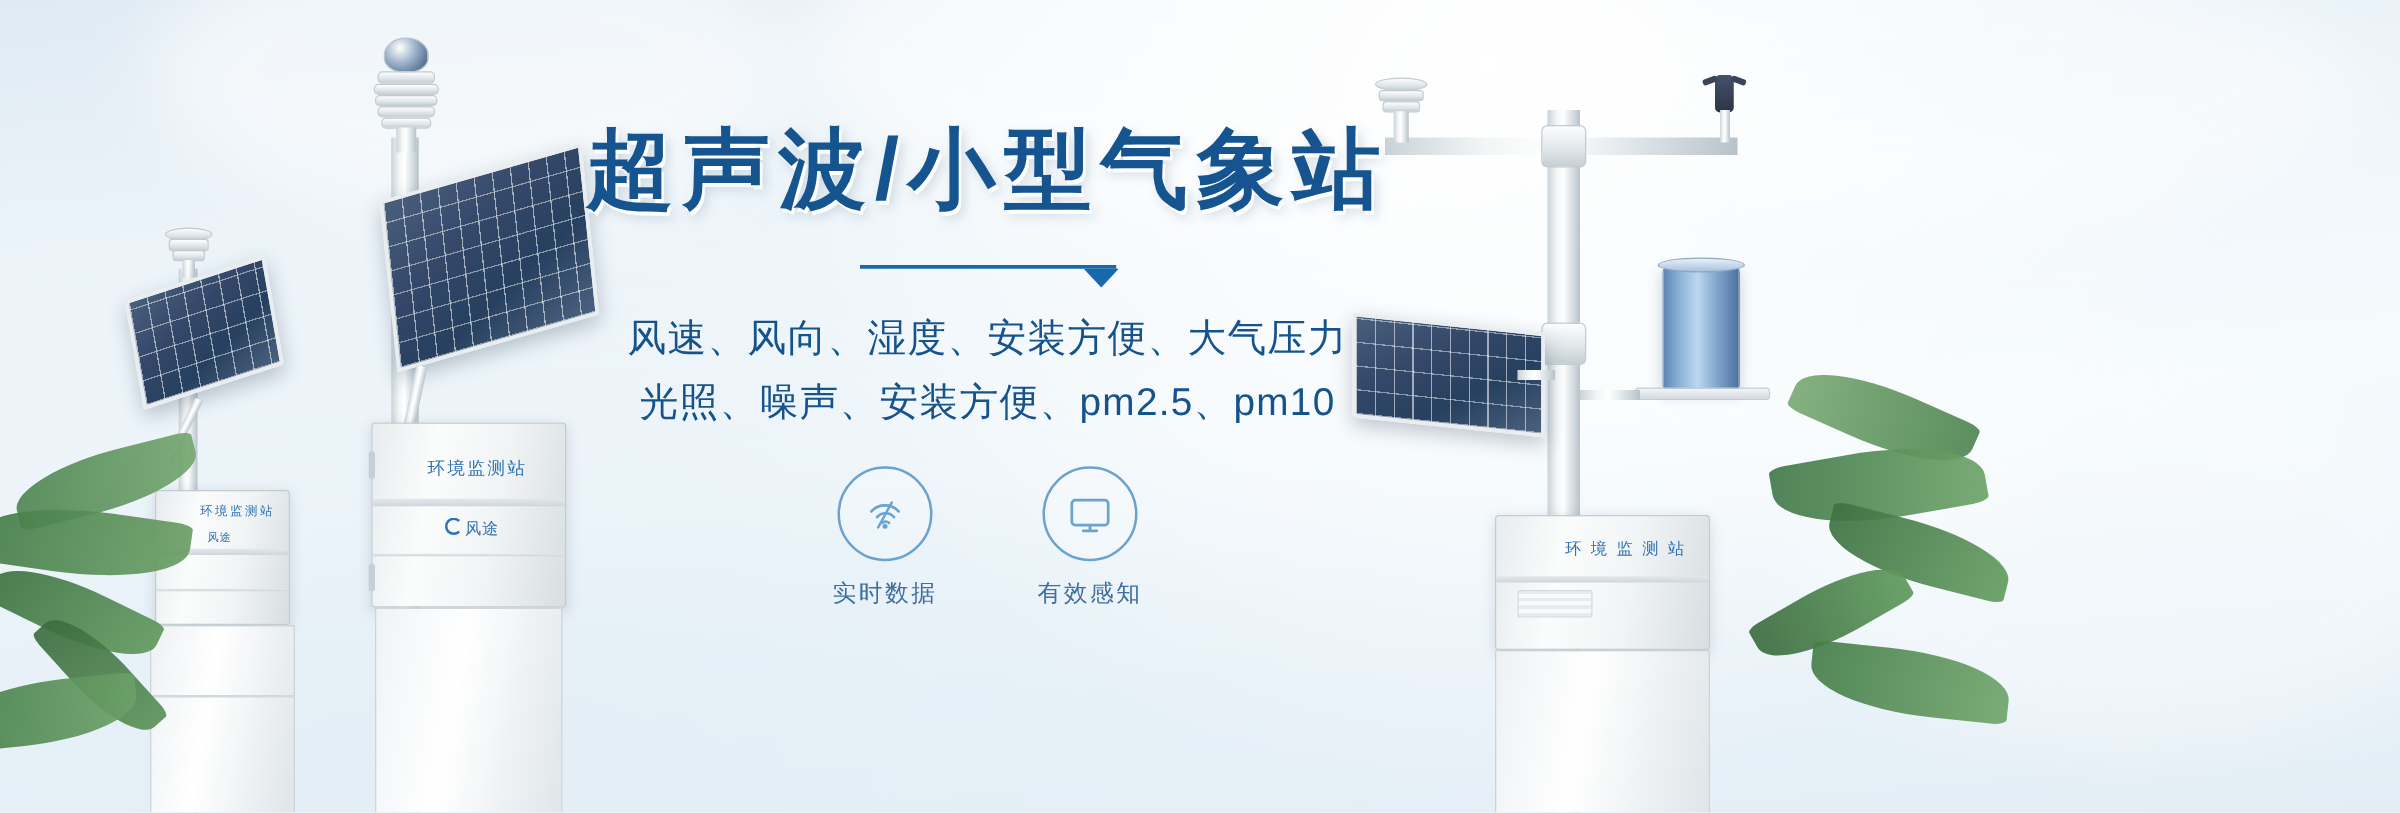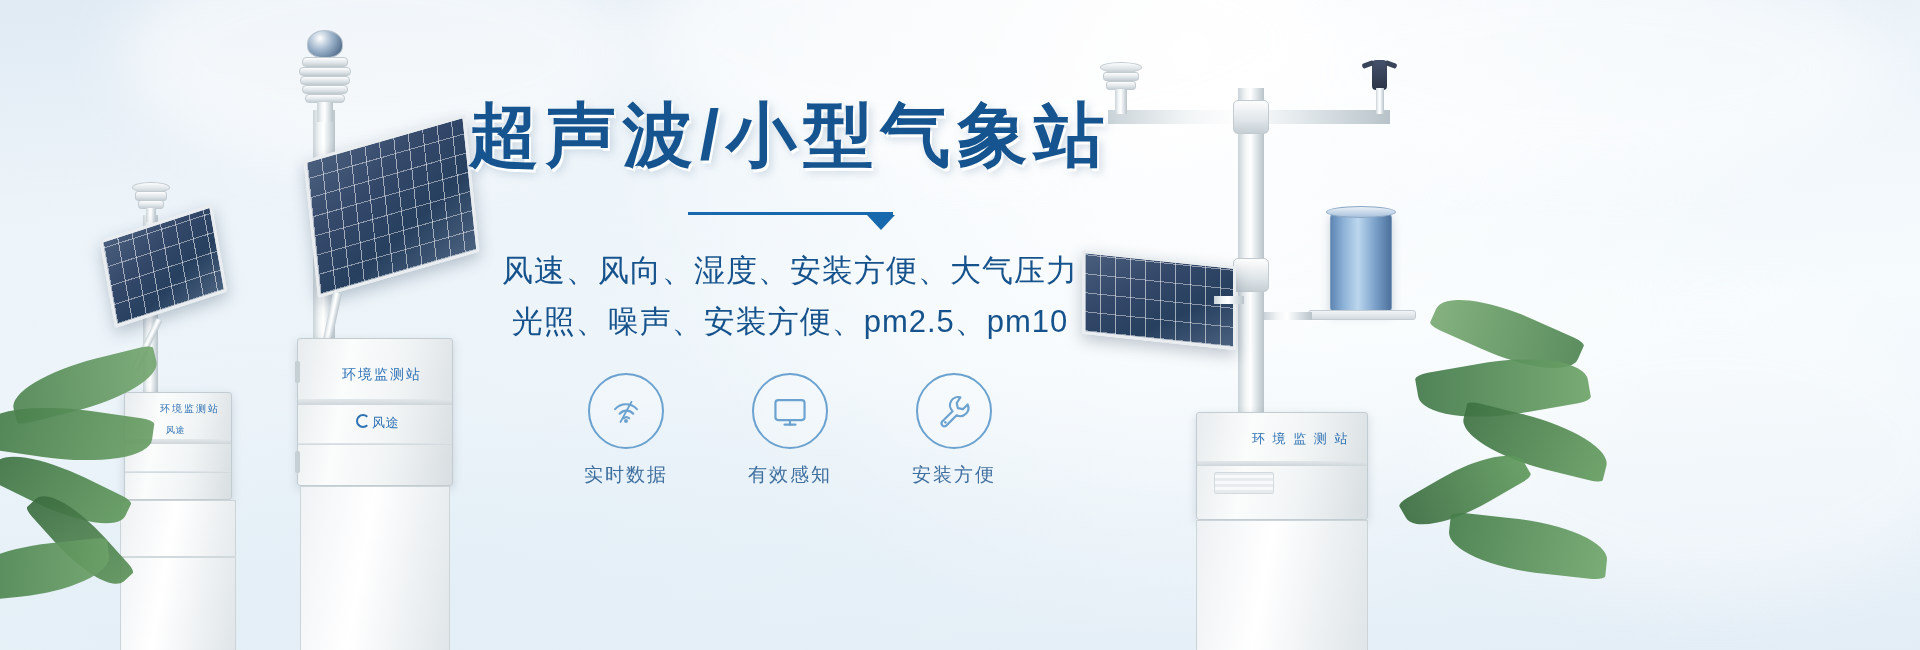--- a/index.html
+++ b/index.html
@@ -240,25 +240,16 @@
         <div class="circ">
           <svg viewBox="0 0 44 44" fill="none" stroke="#6ba2cf" stroke-width="2.4" stroke-linecap="round" stroke-linejoin="round">
             <rect x="6" y="10" width="32" height="22" rx="3"></rect>
             <line x1="16" y1="37" x2="28" y2="37"></line>
             <line x1="22" y1="32" x2="22" y2="37"></line>
           </svg>
         </div>
         <div class="feat-label">有效感知</div>
       </div>
 
-      <div class="feat">
-        <div class="circ">
-          <svg viewBox="0 0 44 44" fill="none" stroke="#6ba2cf" stroke-width="2.4" stroke-linecap="round" stroke-linejoin="round">
-            <path d="M29 7 a9 9 0 0 0 -8.6 15.2 L9 33.6 a3.2 3.2 0 0 0 4.5 4.5 L24.9 26.7 A9 9 0 0 0 37 14.8 l-5.2 5.2 -5.6 -1.2 -1.2 -5.6 z"></path>
-            <circle cx="12.5" cy="34.5" r="1.4" fill="#6ba2cf" stroke="none"></circle>
-          </svg>
-        </div>
-        <div class="feat-label">安装方便</div>
-      </div>
 
     </div>
   </div>
 </div>
 
 </body></html>

